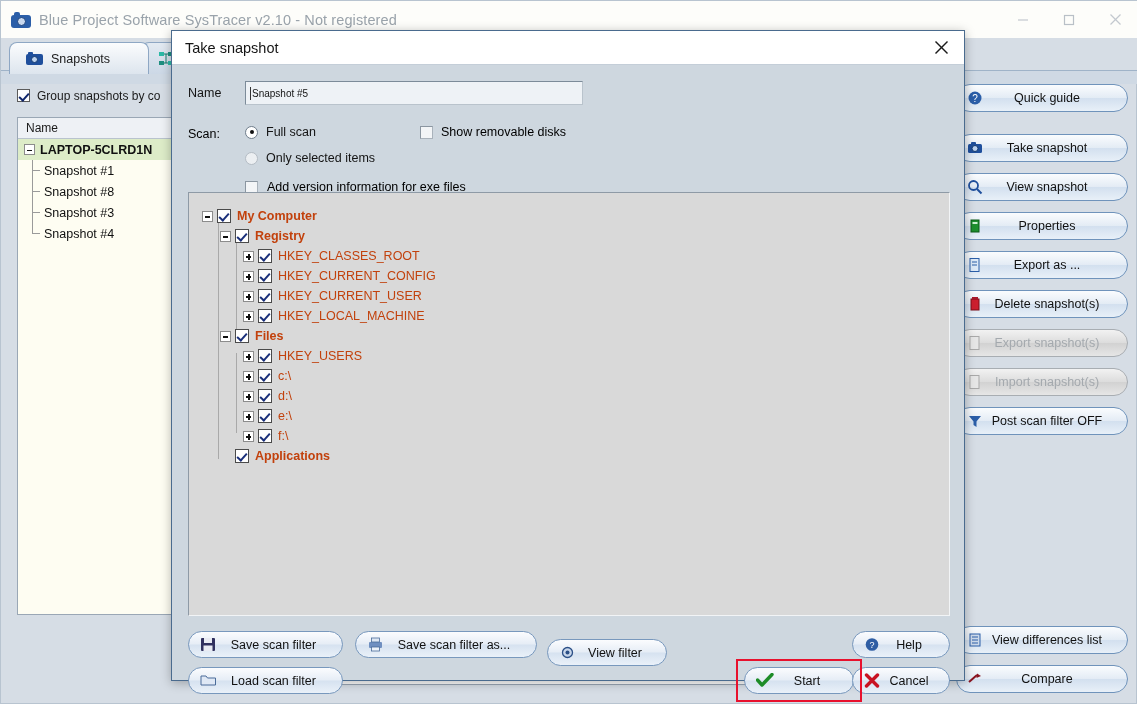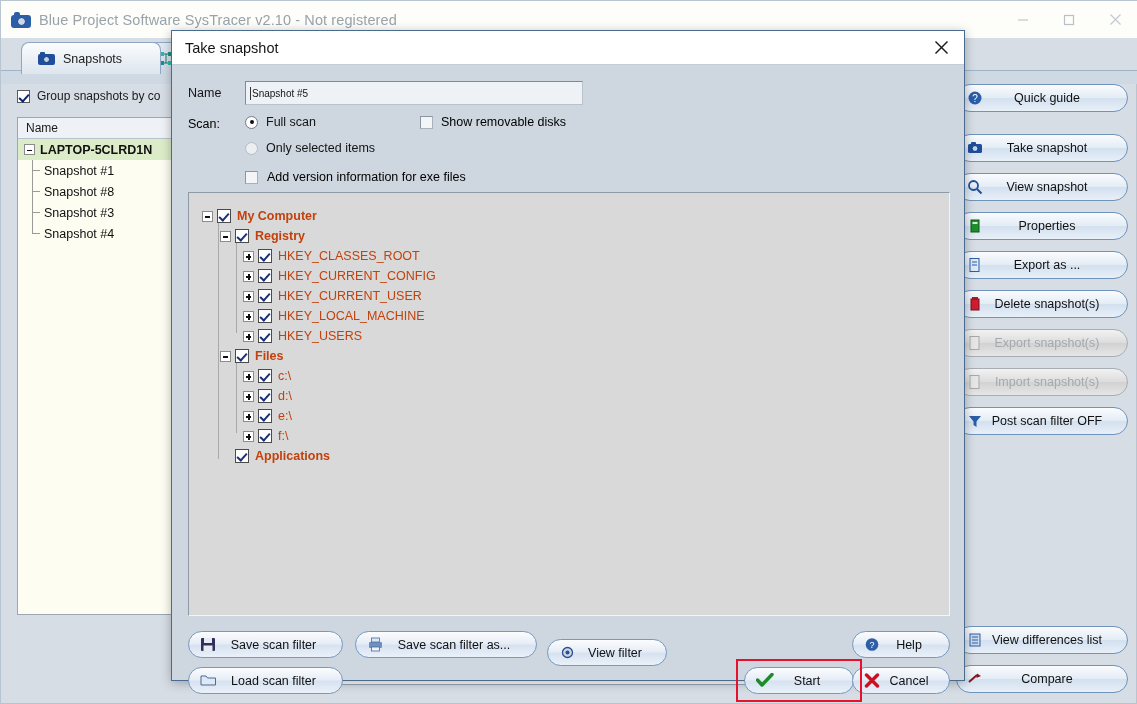--- a/index.html
+++ b/index.html
@@ -51,21 +51,21 @@
   .tab {
     position:absolute; top:4px; height:32px;
     border:1px solid #8ea7c4;
     border-bottom:none;
     border-radius:8px 8px 0 0;
     display:flex; align-items:center; gap:8px;
     padding:0 16px;
     font-size:12.5px; color:#1a1a1a;
   }
   .tab.active {
-    left:20px; width:140px;
+    left:8px; width:140px;
     background:linear-gradient(180deg,#fbfcfd 0%,#dde5ee 100%);
     z-index:3;
   }
   .tab.inactive {
     left:140px; width:130px;
     background:linear-gradient(180deg,#e3eaf2 0%,#ccd8e6 100%);
     z-index:1;
   }
   .tabcam { width:17px; height:14px; position:relative; flex:none; }
   .tabcam .cb { position:absolute; left:0; top:2px; width:17px; height:11px;
@@ -78,21 +78,21 @@
 
   #content-strip {
     position:absolute; top:69px; left:0; width:1137px; height:14px;
     background:#cfd9e4; border-top:1px solid #9fb3c8;
   }
 
   
   #left-panel { position:absolute; top:83px; left:0; width:182px; bottom:0; }
   #group-check {
     position:absolute; top:5px; left:16px;
-    display:flex; align-items:flex-end; gap:7px;
+    display:flex; align-items:flex-start; gap:7px;
     font-size:12px; color:#1a1a1a; white-space:nowrap;
   }
   .cbx {
     width:13px; height:13px; background:#fff; border:1px solid #5b5b5b;
     position:relative; flex:none;
   }
   .cbx.checked::after {
     content:""; position:absolute; left:3px; top:1px;
     width:4px; height:8px; border:solid #10266b;
     border-width:0 2px 2px 0; transform:rotate(42deg);
@@ -197,21 +197,21 @@
   #dlg-name-row { margin:16px 0 0 16px; }
   #dlg-name-row .lab { width:57px; font-size:12.5px; color:#141414; }
   #name-input {
     width:338px; height:24px; background:#eef2f6;
     border:1px solid #7c8b99; border-right-color:#b9c3cc;
     border-bottom-color:#b9c3cc;
     display:flex; align-items:center; padding-left:4px;
     font-size:10px; color:#141414;
   }
 
-  #scan-block { margin:10px 0 0 16px; position:relative; height:78px; }
+  #scan-block { margin:20px 0 0 16px; position:relative; height:78px; }
   #scan-block .scanlab { position:absolute; left:0; top:2px; font-size:12.5px; }
   .radio-row { position:absolute; left:57px; display:flex; align-items:center; gap:8px;
     font-size:12.5px; color:#141414; }
   .rdo { width:13px; height:13px; border-radius:50%; background:#fff;
     border:1px solid #6f7d8b; position:relative; flex:none; }
   .rdo.sel::after { content:""; position:absolute; left:3.5px; top:3.5px;
     width:4px; height:4px; border-radius:50%; background:#111; }
   .rdo.off { background:#eceff2; border-color:#b4bcc4; }
   #removable-row { position:absolute; left:232px; top:0; display:flex;
     align-items:center; gap:8px; font-size:12.5px; }
@@ -559,29 +559,29 @@
       <div class="tnode" style="padding-left:41px">
           <span class="exp plus"></span>
           <span class="tchk"></span>
           <span class="tlabel">HKEY_CURRENT_USER</span>
         </div>
       <div class="tnode" style="padding-left:41px">
           <span class="exp plus"></span>
           <span class="tchk"></span>
           <span class="tlabel">HKEY_LOCAL_MACHINE</span>
         </div>
-      <div class="tnode" style="padding-left:41px">
-          <span class="exp plus"></span>
-          <span class="tchk"></span>
-          <span class="tlabel">HKEY_USERS</span>
-        </div>
       <div class="tnode" style="padding-left:18px">
           <span class="exp"></span>
           <span class="tchk"></span>
           <span class="tlabel bold">Files</span>
+        </div>
+      <div class="tnode" style="padding-left:41px">
+          <span class="exp plus"></span>
+          <span class="tchk"></span>
+          <span class="tlabel">HKEY_USERS</span>
         </div>
       <div class="tnode" style="padding-left:41px">
           <span class="exp plus"></span>
           <span class="tchk"></span>
           <span class="tlabel">c:\</span>
         </div>
       <div class="tnode" style="padding-left:41px">
           <span class="exp plus"></span>
           <span class="tchk"></span>
           <span class="tlabel">d:\</span>

